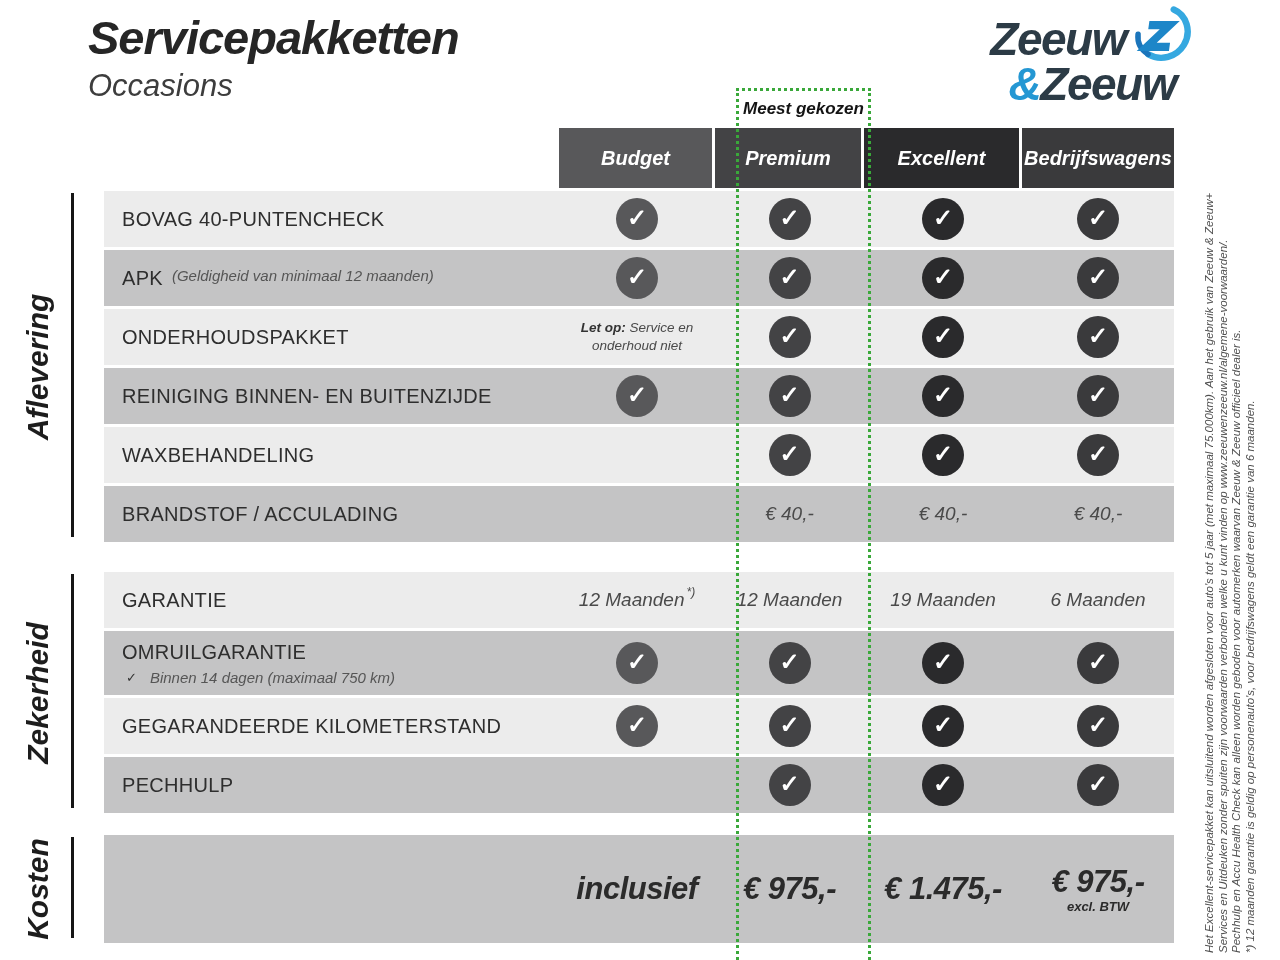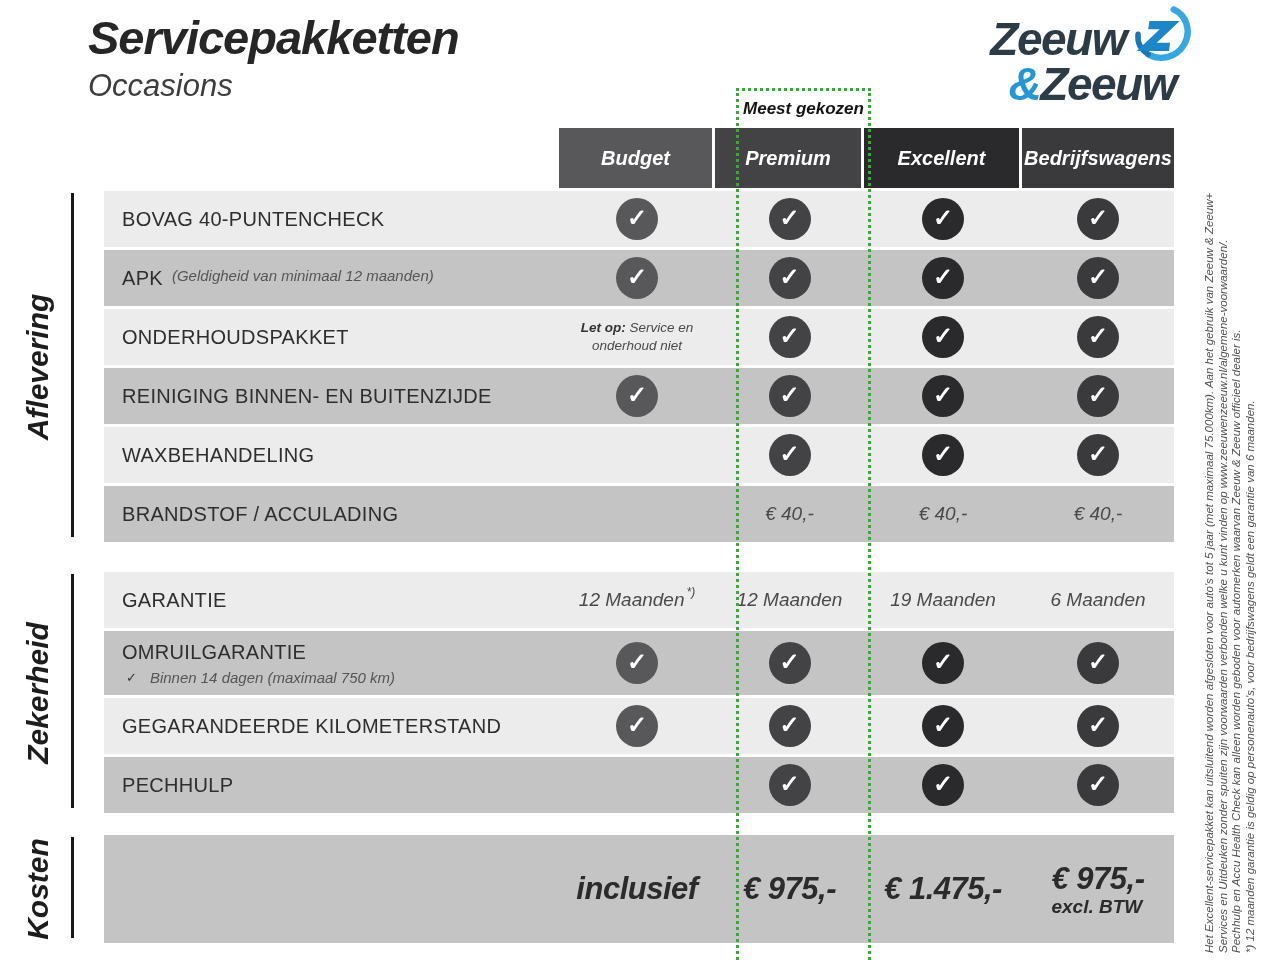--- a/index.html
+++ b/index.html
@@ -50,21 +50,21 @@
 
   .cell{display:flex;align-items:center;justify-content:center;height:100%;box-sizing:border-box;}
   .check-circle{width:42px;height:42px;border-radius:50%;display:flex;align-items:center;justify-content:center;}
   .check-glyph{color:#fff;font-size:24px;font-weight:bold;transform:translateY(-1px);}
   .value-text{font-size:19px;font-style:italic;color:#4a4a4a;}
   .value-sup{font-size:12px;font-style:italic;color:#4a4a4a;position:relative;top:-8px;margin-left:2px;}
   .cell-note{font-size:13.5px;font-style:italic;color:#4a4a4a;text-align:center;line-height:1.3;width:170px;}
   .cell-note b{color:#333;}
   .price-wrap{text-align:center;}
   .price{font-size:31px;font-weight:bold;font-style:italic;color:#2b2b2b;letter-spacing:-.5px;}
-  .price-sub{font-size:19px;font-weight:bold;font-style:italic;color:#2b2b2b;text-align:left;margin-top:-1px;}
+  .price-sub{font-size:13px;font-weight:bold;font-style:italic;color:#2b2b2b;text-align:center;margin-top:-1px;}
 
   .side-rule{position:absolute;left:-33px;top:2px;bottom:5px;border-left:3px solid #161616;}
   .side-label{position:absolute;left:-66px;top:50%;transform:translate(-50%,-50%) rotate(-90deg);
               white-space:nowrap;font-size:30px;font-weight:bold;font-style:italic;color:#1d1d1d;}
 
   
   .highlight-box{position:absolute;left:736px;top:88px;width:135px;height:872px;box-sizing:border-box;
                  border:3px dotted var(--accent-green,#3aa83a);border-bottom:none;z-index:5;pointer-events:none;}
   .highlight-label{text-align:center;font-size:17px;font-weight:bold;font-style:italic;color:#141414;margin-top:8px;}
 

